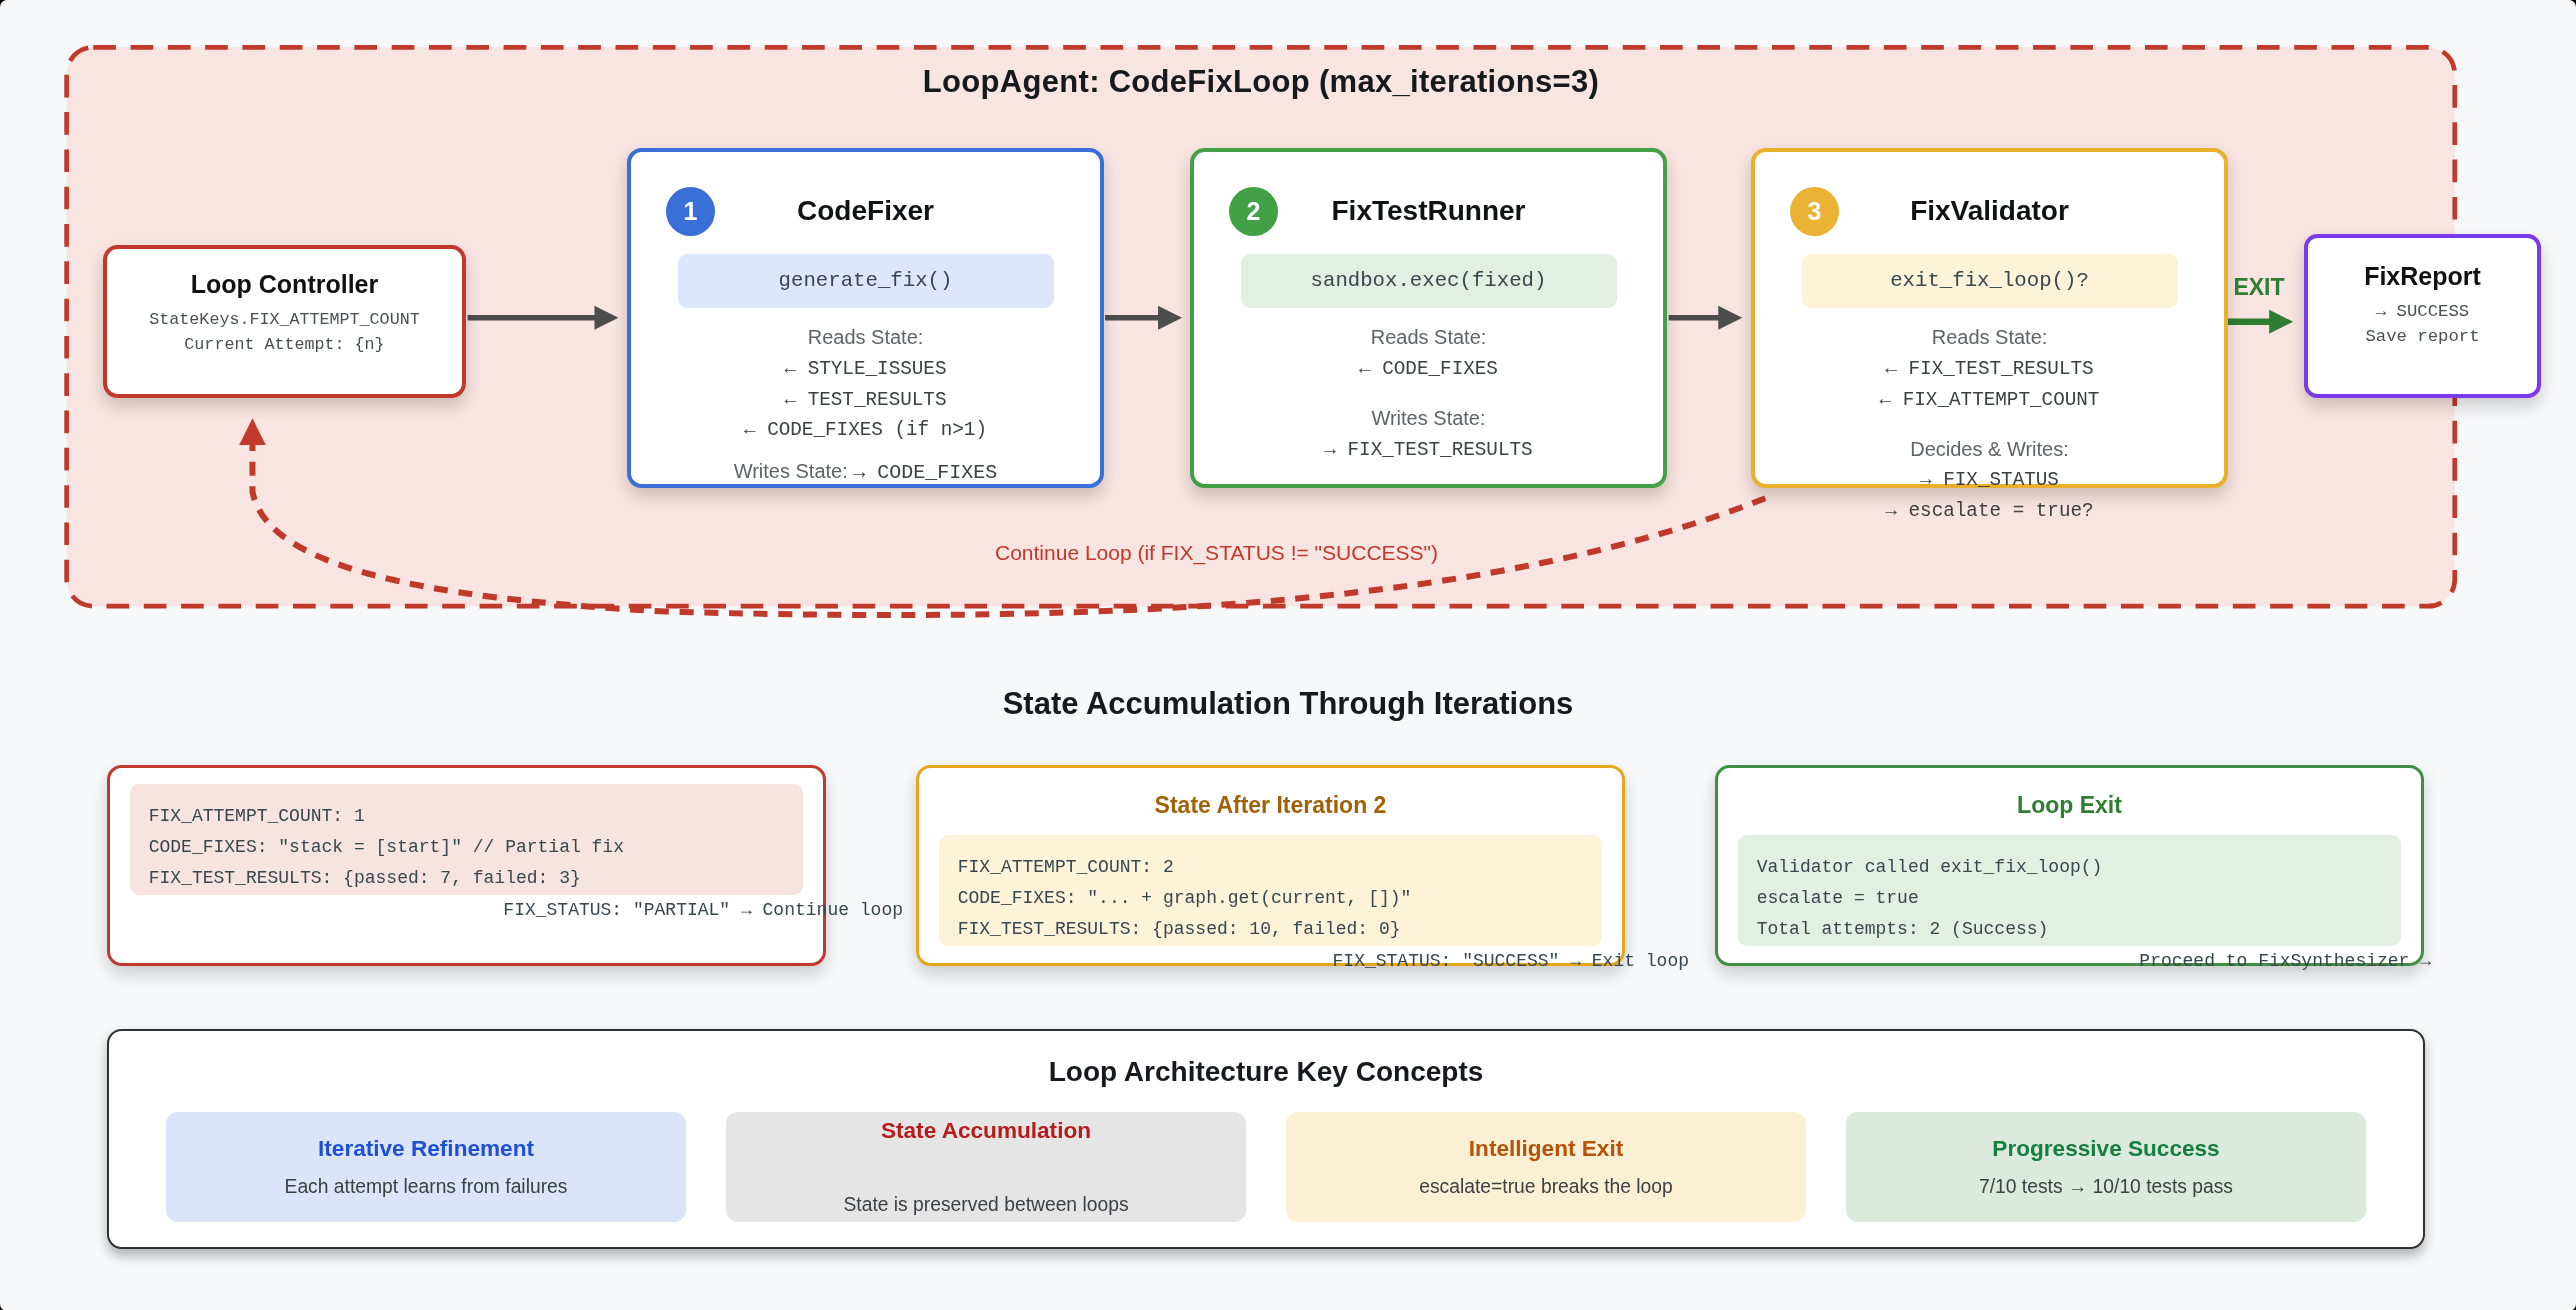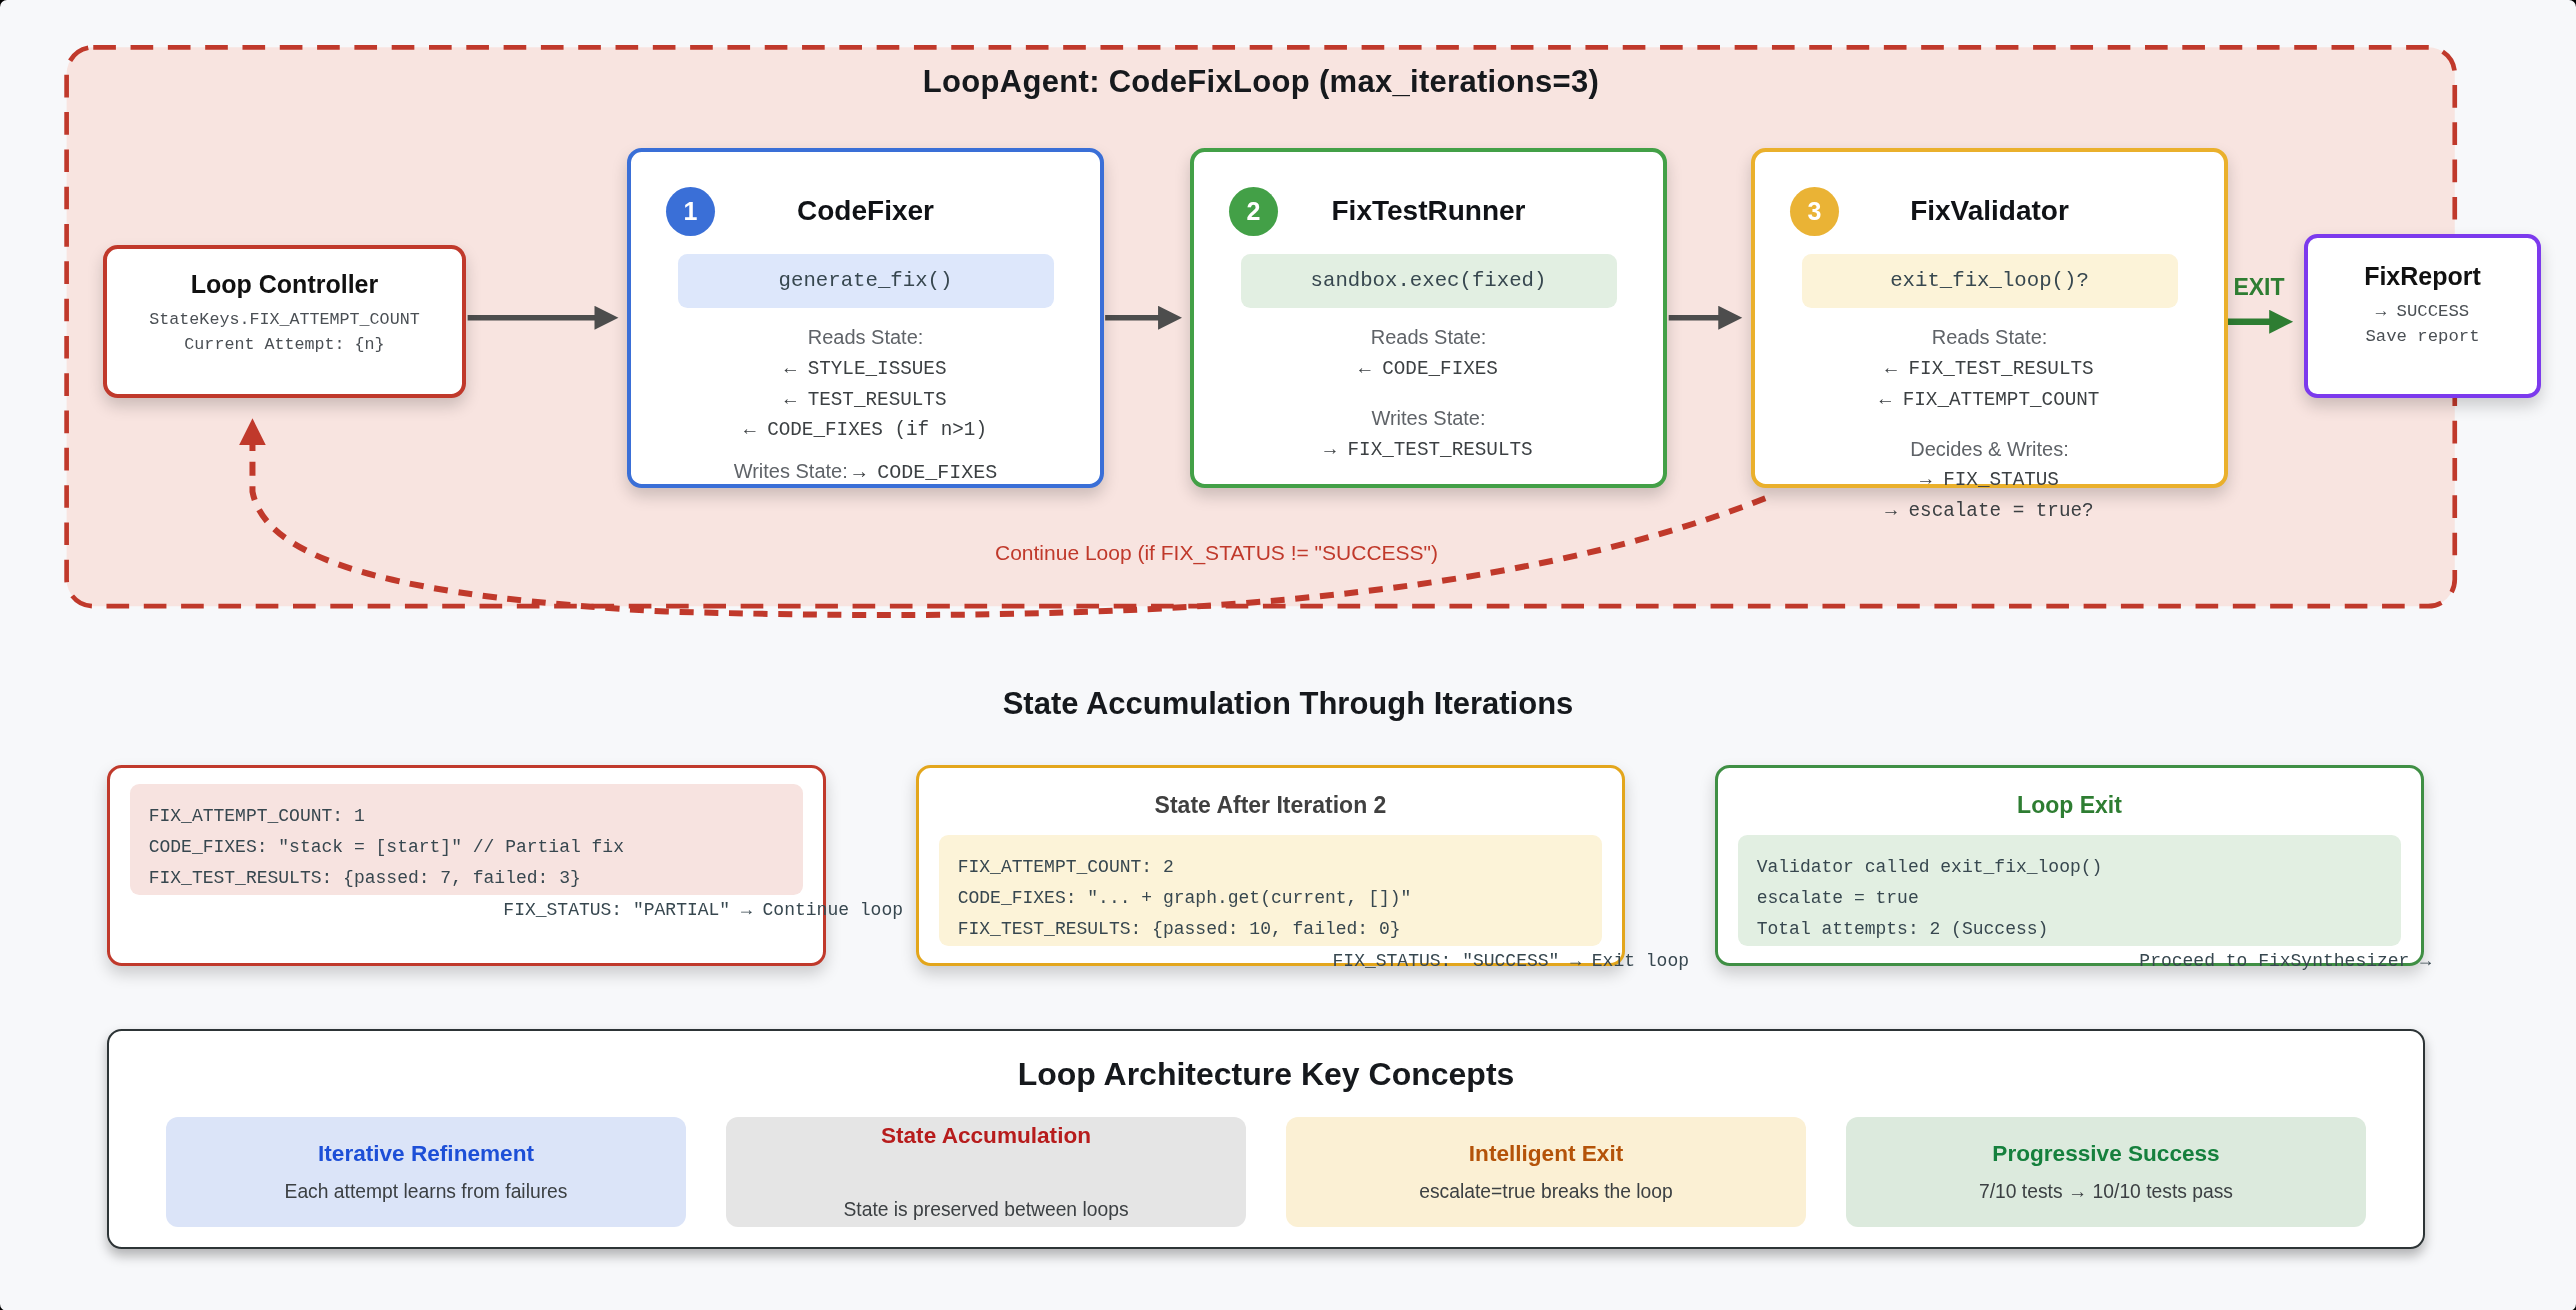--- a/index.html
+++ b/index.html
@@ -65,21 +65,21 @@
   .state-heading{
     position:absolute;left:0;top:686px;width:2576px;text-align:center;
     font-size:31px;font-weight:bold;color:#16191d;
   }
   .state-box{top:765px;height:201px;border-width:3.3px;border-radius:14.7px;padding:0 20px;text-align:left;}
   .state-red{left:107px;width:719px;border-color:#c0392b;}
   .state-amber{left:916px;width:709px;border-color:#e3a61c;}
   .state-green{left:1715px;width:709px;border-color:#3f8f44;}
   .state-title{margin-top:24px;font-size:23px;font-weight:bold;text-align:center;}
   .state-red .state-title{color:#c0392b;}
-  .state-amber .state-title{color:#404040;}
+  .state-amber .state-title{color:#a16207;}
   .state-green .state-title{color:#2e7d32;}
   .state-pre{
     margin-top:16px;height:111px;border-radius:9.3px;padding:17.3px 0 0 18.7px;
     font-size:18px;line-height:31px;color:#37474f;box-sizing:border-box;white-space:nowrap;
   }
   .state-red .state-pre{background:#f7e3e0;}
   .state-amber .state-pre{background:#fcf3d8;}
   .state-green .state-pre{background:#e2efe2;}
   .state-overflow{
     margin-top:5.3px;font-size:18px;color:#37474f;white-space:nowrap;text-align:right;position:relative;
@@ -87,21 +87,21 @@
   .state-red .state-overflow{margin-right:-100px;}
   .state-amber .state-overflow{margin-right:-87px;}
   .state-green .state-overflow{margin-right:-30px;}
 
   
   .concepts{
     position:absolute;left:107px;top:1029px;width:2318px;height:220px;background:#fff;
     border:2.7px solid #2d3436;border-radius:14.7px;box-sizing:border-box;
     box-shadow:0 6.7px 12px rgba(0,0,0,.28);text-align:center;
   }
-  .concepts-title{margin-top:25px;font-size:32px;font-weight:bold;color:#16191d;}
+  .concepts-title{margin-top:25px;font-size:28px;font-weight:bold;color:#16191d;}
   .pill-row{margin-top:24px;display:flex;justify-content:center;gap:40px;}
   .pill{width:520px;height:110px;border-radius:12px;display:flex;flex-direction:column;
     align-items:center;justify-content:center;}
   .pill-blue{background:#dbe4f8;}
   .pill-red{background:#e5e5e5;gap:36px;}
   .pill-yellow{background:#fbf0d4;text-align:center;}
   .pill-green{background:#dceadd;}
   .pill-title{font-size:22.6px;font-weight:bold;}
   .pill-blue .pill-title{color:#1d4fd7;}
   .pill-red .pill-title{color:#b71c1c;}

